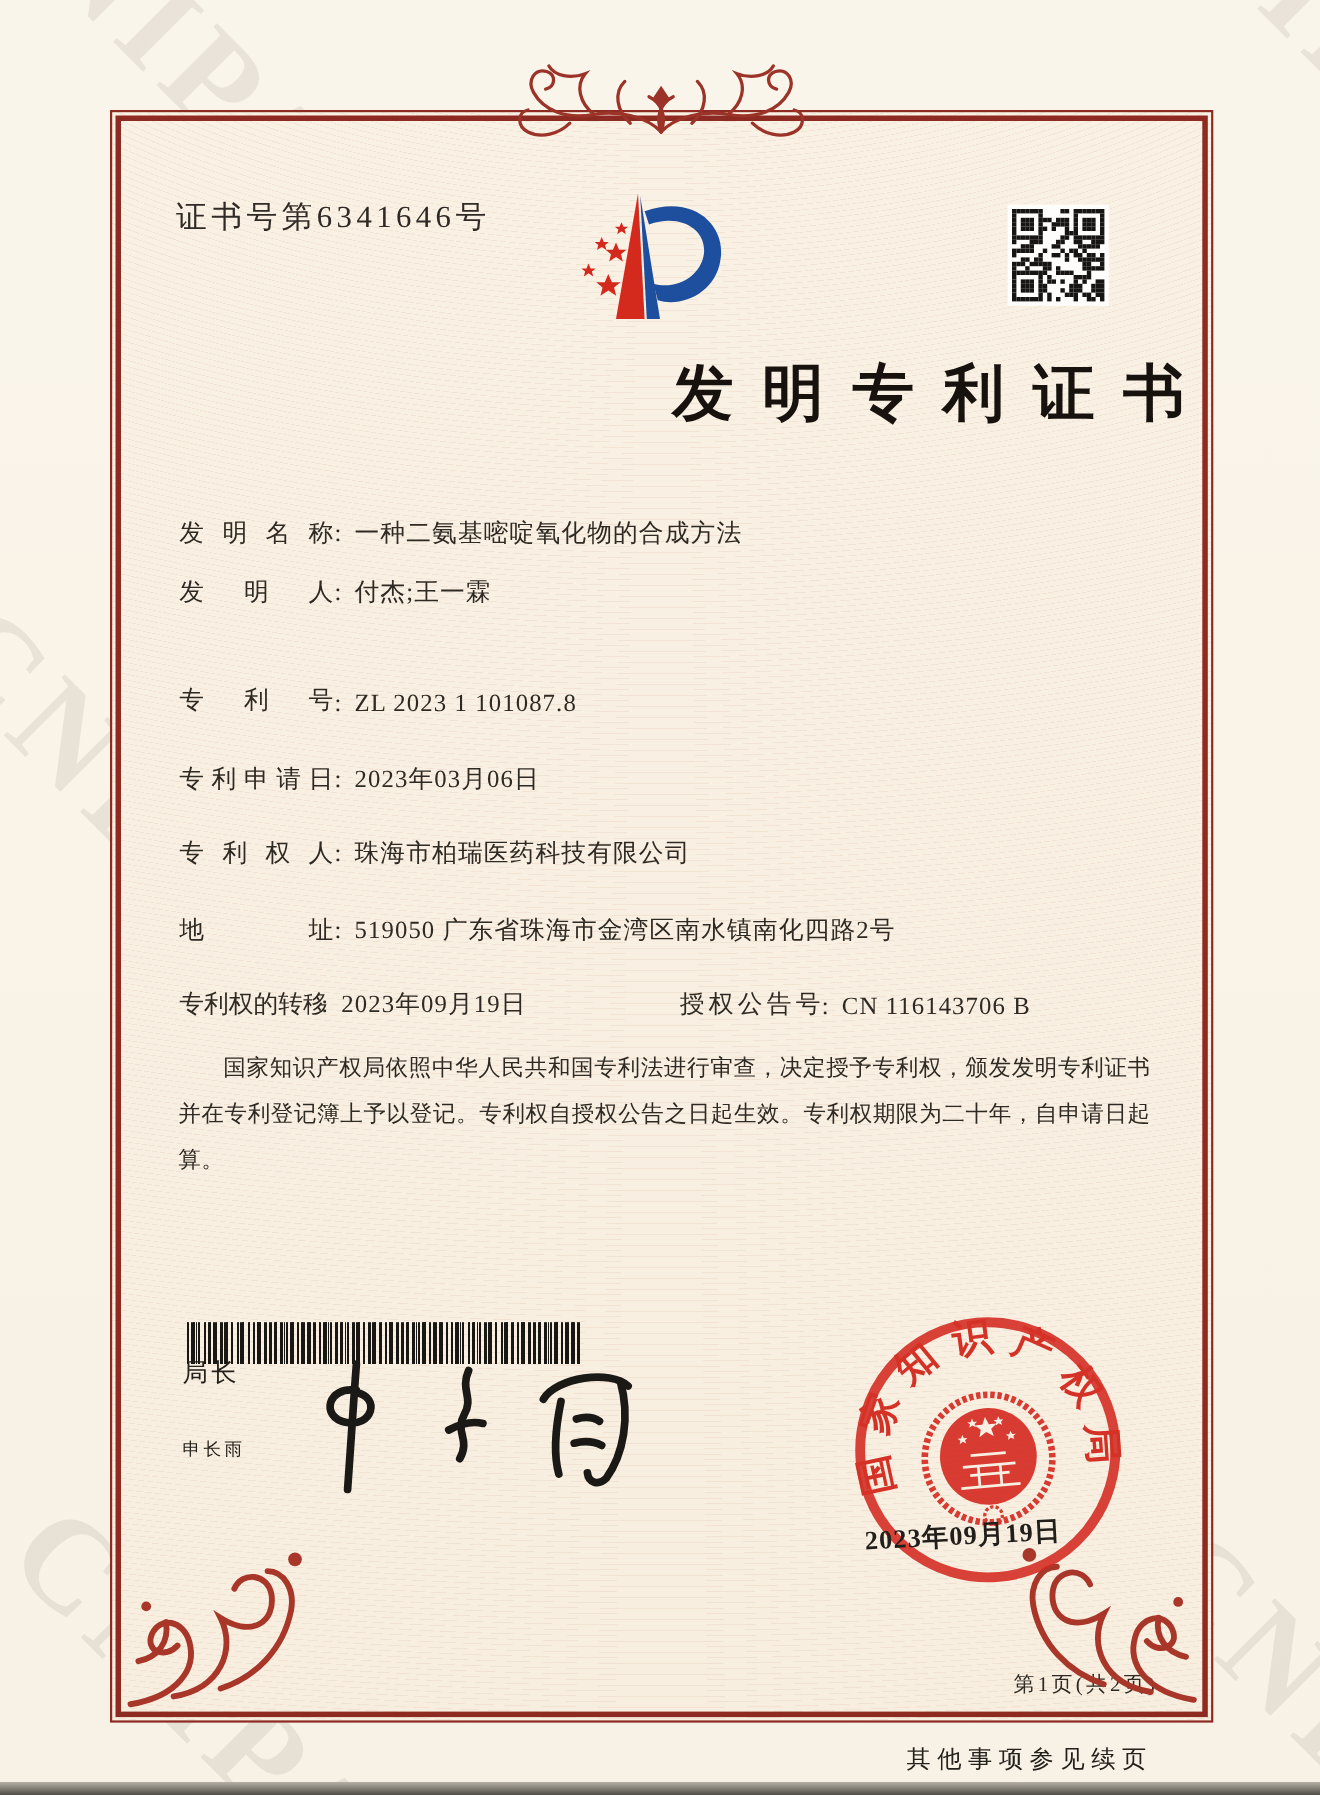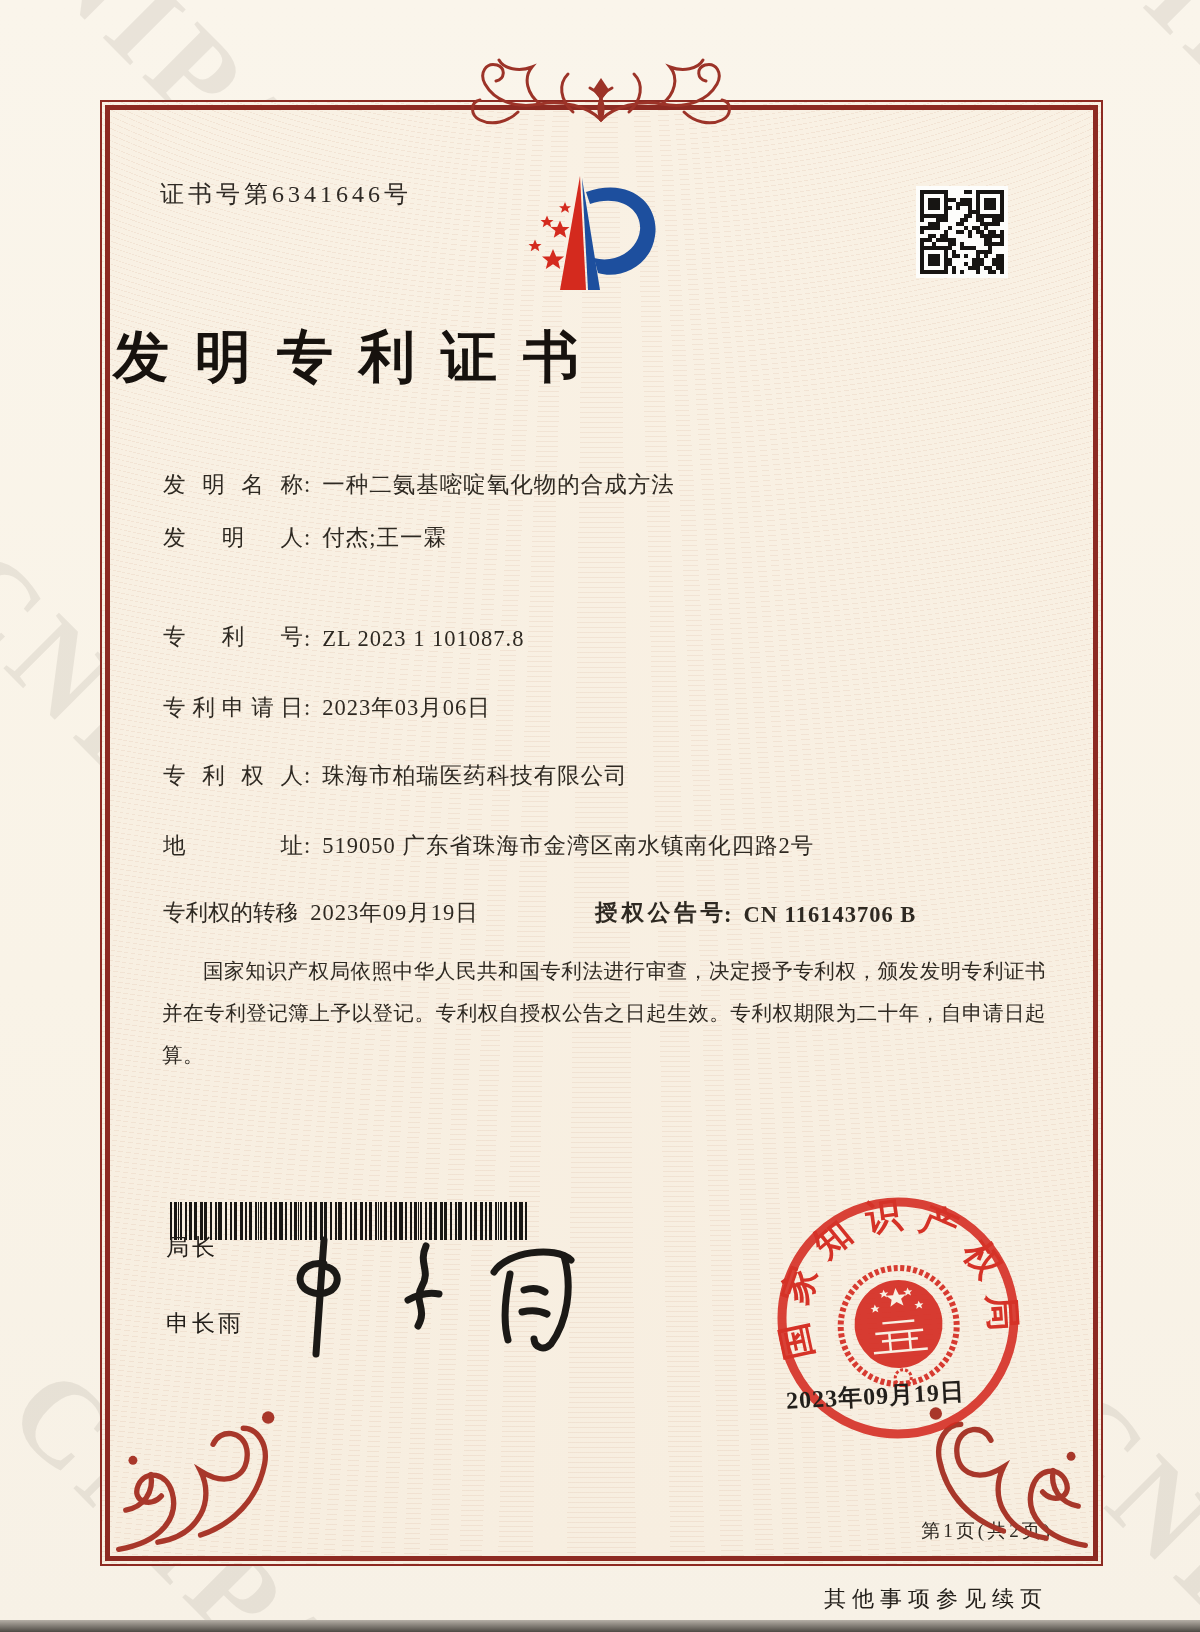--- a/index.html
+++ b/index.html
@@ -34,67 +34,67 @@
     content:'';position:absolute;inset:3px;border:5px solid #8d2a22;
   }
   
   .orn{position:absolute;z-index:4;pointer-events:none;}
   .orn-top{left:428px;top:56px;width:346px;height:86px;}
   .orn-bl{left:108px;top:1382px;width:178px;height:178px;}
   .orn-br{left:918px;top:1378px;width:178px;height:178px;transform:scaleX(-1);}
   
   .cert-no{
     position:absolute;left:160px;top:178px;z-index:3;
-    font-size:24px;letter-spacing:4px;color:#2f2a25;
+    font-size:28px;letter-spacing:4px;color:#2f2a25;
   }
   .logo{position:absolute;left:502px;top:168px;width:172px;height:148px;z-index:3;}
   .qr{
     position:absolute;left:916px;top:186px;z-index:3;background:#fdfdfb;
     padding:4px;display:grid;grid-template-columns:repeat(21,4px);
     grid-auto-rows:4px;
   }
   .qr div{width:4px;height:4px;}
   .qr .d{background:#171513;}
   .page-title{
     position:absolute;left:100px;top:320px;width:1003px;z-index:3;
-    text-align:left;font-size:56px;font-weight:bold;color:#17120e;
+    text-align:right;font-size:56px;font-weight:bold;color:#17120e;
     letter-spacing:26px;text-indent:13px;
   }
   
   .field{
     position:absolute;left:163px;z-index:3;font-size:22.5px;color:#2e2922;
     white-space:nowrap;
   }
   .flabel{
     display:inline-block;width:140px;
     text-align:justify;text-align-last:justify;
     vertical-align:bottom;
     margin-top:29px;
   }
   .flabel-sm{width:128px;}
   .colon{display:inline-block;margin-left:1px;}
   .fvalue{margin-left:12px;letter-spacing:1px;}
-  .grant-right{position:absolute;left:432px;top:0;white-space:nowrap;font-weight:bold;}
+  .grant-right{position:absolute;left:455px;top:0;white-space:nowrap;}
   
   .paras{
     position:absolute;left:162px;top:950px;width:884px;z-index:3;
     font-size:20.5px;line-height:2.06;color:#2e2922;
     text-align:justify;letter-spacing:.4px;
   }
   .paras p{margin:0 0 13px 0;text-indent:2em;}
   
   .barcode{
     position:absolute;left:170px;top:1202px;width:360px;height:38px;z-index:3;
     background-image:
       repeating-linear-gradient(90deg,#191714 0 2px,rgba(0,0,0,0) 2px 5px),
       repeating-linear-gradient(90deg,#191714 0 1px,rgba(0,0,0,0) 1px 8px),
       repeating-linear-gradient(90deg,rgba(0,0,0,0) 0 4px,#191714 4px 7px,rgba(0,0,0,0) 7px 15px);
   }
   .director-title{position:absolute;left:166px;top:1232px;z-index:3;font-size:23px;letter-spacing:3px;color:#24201b;font-family:"Liberation Sans","DejaVu Sans",sans-serif;}
-  .director-name{position:absolute;left:166px;top:1308px;z-index:3;font-size:23px;letter-spacing:3px;color:#24201b;font-family:Liberation Sans, sans-serif;}
+  .director-name{position:absolute;left:166px;top:1308px;z-index:3;font-size:16px;letter-spacing:3px;color:#24201b;font-family:Liberation Sans, sans-serif;}
   .sig{position:absolute;left:258px;top:1230px;width:362px;height:130px;z-index:3;}
   
   .seal{position:absolute;left:768px;top:1188px;width:260px;height:260px;z-index:4;transform:rotate(-5deg);opacity:.95;}
   .seal-date{
     position:absolute;left:786px;top:1380px;z-index:5;
     font-size:24px;font-weight:bold;color:#221f1b;letter-spacing:1px;
     transform:rotate(-3deg);white-space:nowrap;
   }
   
   .page-info{

